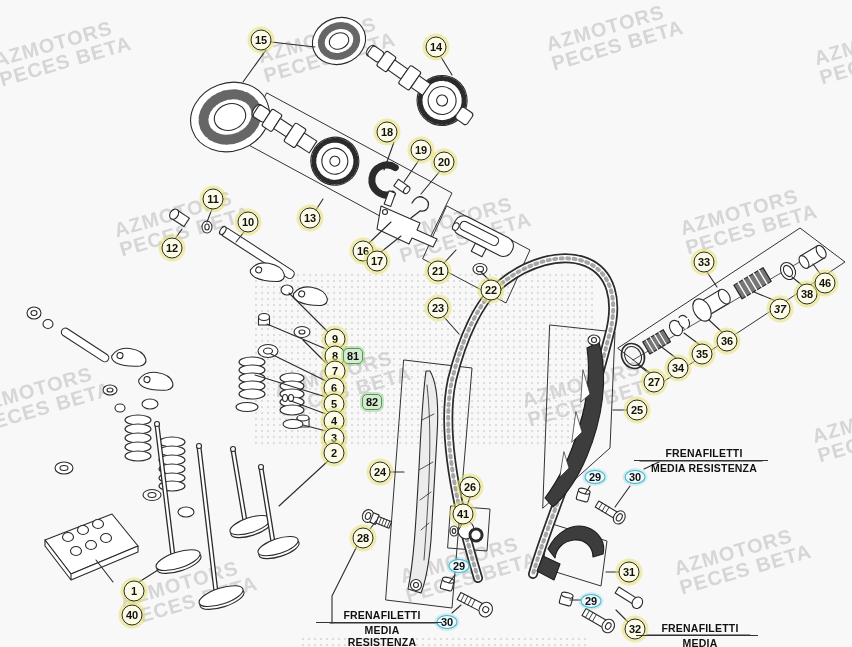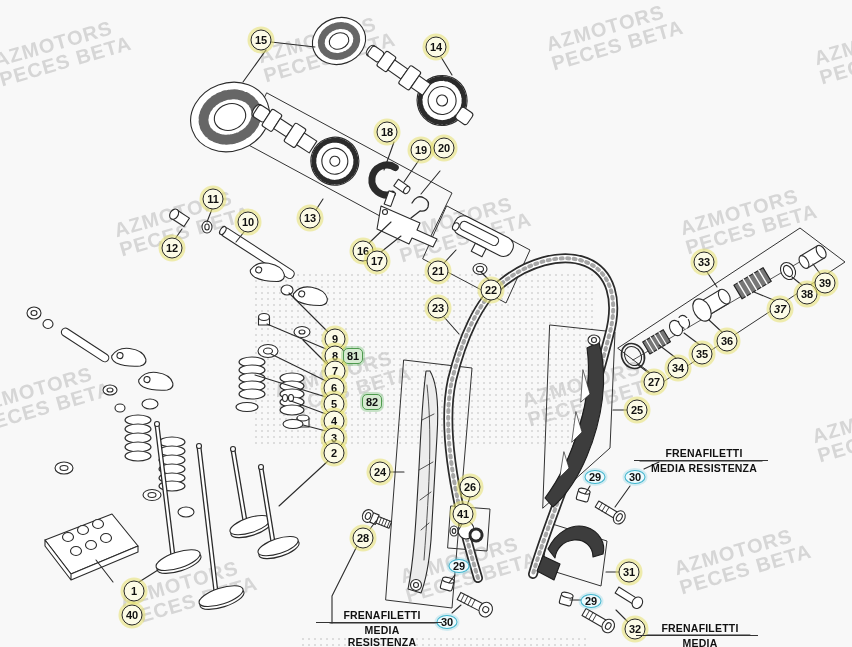--- a/index.html
+++ b/index.html
@@ -454,21 +454,21 @@
       <path d="M640,461 L762,461"></path>
       <path d="M646,635 L750,635"></path>
     </g>
   </svg>
 
   <div id="callout-layer">
       <div class="callout yellow" style="left: 261px; top: 40px;">15</div>
       <div class="callout yellow" style="left: 436px; top: 47px;">14</div>
       <div class="callout yellow" style="left: 387px; top: 132px;">18</div>
       <div class="callout yellow" style="left: 421px; top: 150px;">19</div>
-      <div class="callout yellow" style="left: 444px; top: 148px; text-align: center;">20</div>
+      <div class="callout yellow" style="left: 444px; top: 162px; text-align: center;">20</div>
       <div class="callout yellow" style="left: 213px; top: 199px;">11</div>
       <div class="callout yellow" style="left: 248px; top: 222px;">10</div>
       <div class="callout yellow" style="left: 310px; top: 218px;">13</div>
       <div class="callout yellow" style="left: 172px; top: 248px;">12</div>
       <div class="callout yellow" style="left: 363px; top: 251px;">16</div>
       <div class="callout yellow" style="left: 377px; top: 261px;">17</div>
       <div class="callout yellow" style="left: 438px; top: 271px;">21</div>
       <div class="callout yellow" style="left: 491px; top: 290px;">22</div>
       <div class="callout yellow" style="left: 438px; top: 308px;">23</div>
       <div class="callout yellow" style="left: 335px; top: 339px;">9</div>
@@ -483,21 +483,21 @@
       <div class="callout yellow" style="left: 334px; top: 453px;">2</div>
       <div class="callout yellow" style="left: 380px; top: 472px;">24</div>
       <div class="callout yellow" style="left: 637px; top: 410px;">25</div>
       <div class="callout yellow" style="left: 654px; top: 382px;">27</div>
       <div class="callout yellow" style="left: 704px; top: 262px;">33</div>
       <div class="callout yellow" style="left: 678px; top: 368px;">34</div>
       <div class="callout yellow" style="left: 702px; top: 354px;">35</div>
       <div class="callout yellow" style="left: 727px; top: 341px;">36</div>
       <div class="callout yellow" style="left: 780px; top: 309px; font-style: italic;">37</div>
       <div class="callout yellow" style="left: 807px; top: 294px;">38</div>
-      <div class="callout yellow" style="left: 825px; top: 283px;">39</div>
+      <div class="callout yellow" style="left: 825px; top: 283px;">46</div>
       <div class="callout yellow" style="left: 470px; top: 487px;">26</div>
       <div class="callout yellow" style="left: 463px; top: 514px;">41</div>
       <div class="callout yellow" style="left: 363px; top: 538px;">28</div>
       <div class="callout cyan" style="left: 459px; top: 566px;">29</div>
       <div class="callout cyan" style="left: 447px; top: 622px;">30</div>
       <div class="callout cyan" style="left: 595px; top: 477px;">29</div>
       <div class="callout cyan" style="left: 635px; top: 477px;">30</div>
       <div class="callout cyan" style="left: 591px; top: 601px;">29</div>
       <div class="callout yellow" style="left: 629px; top: 572px;">31</div>
       <div class="callout yellow" style="left: 635px; top: 629px;">32</div>

